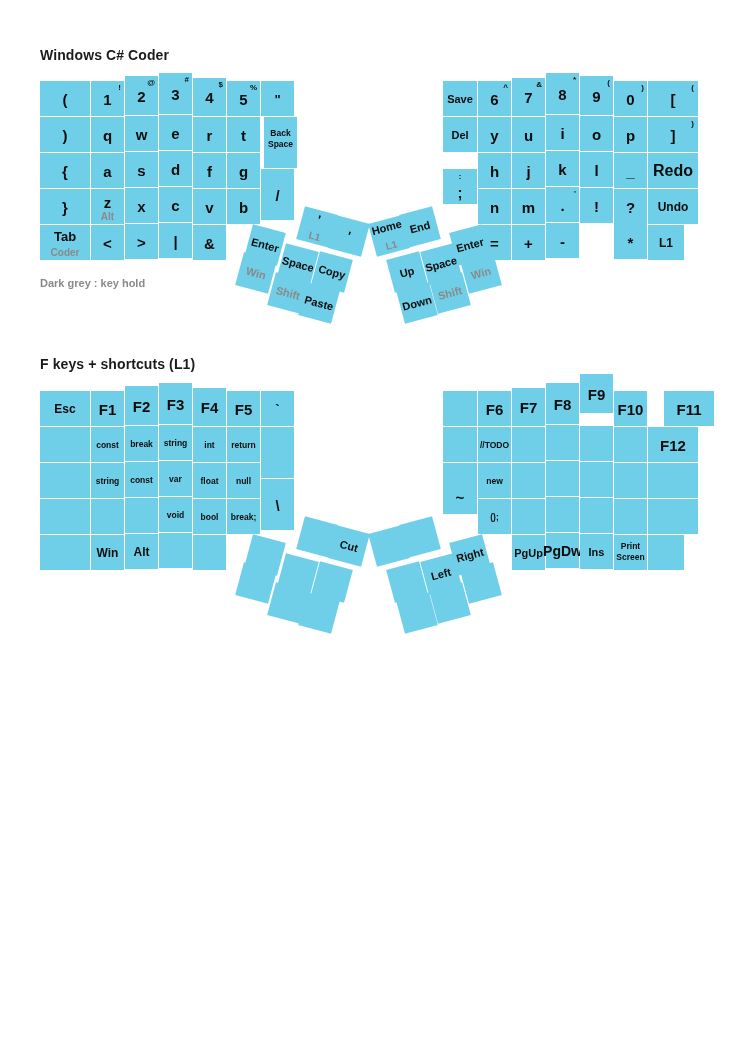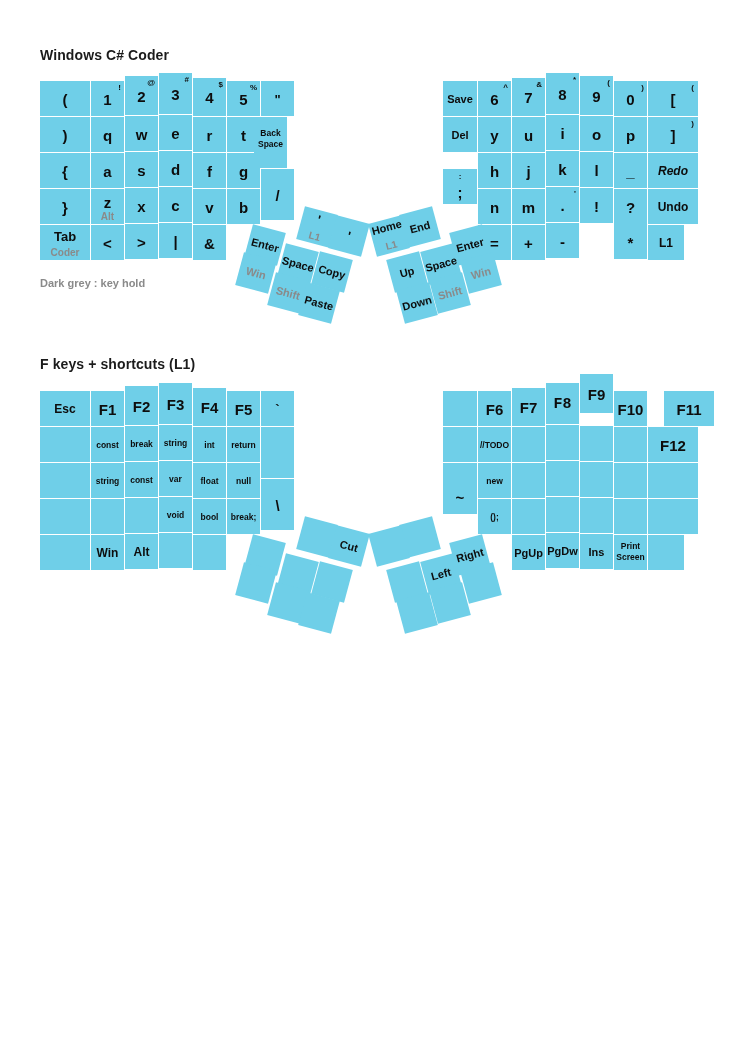--- a/index.html
+++ b/index.html
@@ -60,21 +60,21 @@
   </div>
   <div class="key" style="left:159px;top:115px;width:33px;height:35px;">
     <span class="main c" style="font-size:15px;">e</span>
   </div>
   <div class="key" style="left:193px;top:117px;width:33px;height:35px;">
     <span class="main c" style="font-size:15px;">r</span>
   </div>
   <div class="key" style="left:227px;top:117px;width:33px;height:35px;">
     <span class="main c" style="font-size:15px;">t</span>
   </div>
-  <div class="key" style="left:254px;top:117px;width:33px;height:51px;">
+  <div class="key" style="left:264px;top:117px;width:33px;height:51px;">
     <span class="word" style="left:0;right:0;top:11px;text-align:center;">Back</span>
     <span class="word" style="left:0;right:0;top:22px;text-align:center;">Space</span>
   </div>
 
   <div class="key" style="left:40px;top:153px;width:50px;height:35px;">
     <span class="main c" style="font-size:15px;">{</span>
   </div>
   <div class="key" style="left:91px;top:153px;width:33px;height:35px;">
     <span class="main c" style="font-size:15px;">a</span>
   </div>
@@ -221,21 +221,21 @@
   <div class="key" style="left:546px;top:151px;width:33px;height:35px;">
     <span class="main c" style="font-size:15px;">k</span>
   </div>
   <div class="key" style="left:580px;top:152px;width:33px;height:35px;">
     <span class="main c" style="font-size:15px;">l</span>
   </div>
   <div class="key" style="left:614px;top:153px;width:33px;height:35px;">
     <span class="main c" style="font-size:15px;">_</span>
   </div>
   <div class="key" style="left:648px;top:153px;width:50px;height:35px;">
-    <span class="main c" style="font-size:12px;font-style:italic;">Redo</span>
+    <span class="main c" style="font-size:16px;">Redo</span>
   </div>
 
   <div class="key" style="left:478px;top:189px;width:33px;height:35px;">
     <span class="main c" style="font-size:15px;">n</span>
   </div>
   <div class="key" style="left:512px;top:189px;width:33px;height:35px;">
     <span class="main c" style="font-size:15px;">m</span>
   </div>
   <div class="key" style="left:546px;top:187px;width:33px;height:35px;">
     <span class="main c" style="font-size:15px;">.</span>
@@ -392,21 +392,21 @@
   <div class="key" style="left:315px;top:565px;width:34px;height:34px;transform:rotate(15deg);"></div>
   <div class="key" style="left:302px;top:596px;width:34px;height:34px;transform:rotate(15deg);"></div>
 
   <div class="key" style="left:443px;top:391px;width:34px;height:35px;"></div>
   <div class="key" style="left:478px;top:391px;width:33px;height:35px;">
     <span class="main c" style="font-size:15px;">F6</span>
   </div>
   <div class="key" style="left:512px;top:388px;width:33px;height:38px;">
     <span class="main c" style="font-size:15px;">F7</span>
   </div>
-  <div class="key" style="left:546px;top:383px;width:33px;height:41px;font-family:Liberation Mono, monospace;">
+  <div class="key" style="left:546px;top:383px;width:33px;height:41px;">
     <span class="main c" style="font-size:15px;">F8</span>
   </div>
   <div class="key" style="left:580px;top:374px;width:33px;height:39px;">
     <span class="main c" style="font-size:15px;">F9</span>
   </div>
   <div class="key" style="left:614px;top:391px;width:33px;height:35px;">
     <span class="main c" style="font-size:15px;">F10</span>
   </div>
   <div class="key" style="left:664px;top:391px;width:50px;height:35px;">
     <span class="main c" style="font-size:15px;">F11</span>
@@ -443,21 +443,21 @@
   <div class="key" style="left:512px;top:499px;width:33px;height:35px;"></div>
   <div class="key" style="left:546px;top:497px;width:33px;height:35px;"></div>
   <div class="key" style="left:580px;top:498px;width:33px;height:35px;"></div>
   <div class="key" style="left:614px;top:499px;width:33px;height:35px;"></div>
   <div class="key" style="left:648px;top:499px;width:50px;height:35px;"></div>
 
   <div class="key" style="left:512px;top:535px;width:33px;height:35px;">
     <span class="main c" style="font-size:11px;">PgUp</span>
   </div>
   <div class="key" style="left:546px;top:533px;width:33px;height:35px;">
-    <span class="main c" style="font-size:11px;">PgDw</span>
+    <span class="main c" style="font-size:14px;">PgDw</span>
   </div>
   <div class="key" style="left:580px;top:534px;width:33px;height:35px;">
     <span class="main c" style="font-size:11px;">Ins</span>
   </div>
   <div class="key" style="left:614px;top:535px;width:33px;height:35px;">
     <span class="word" style="left:0;right:0;top:6px;text-align:center;">Print</span>
     <span class="word" style="left:0;right:0;top:17px;text-align:center;">Screen</span>
   </div>
   <div class="key" style="left:648px;top:535px;width:36px;height:35px;"></div>
 

